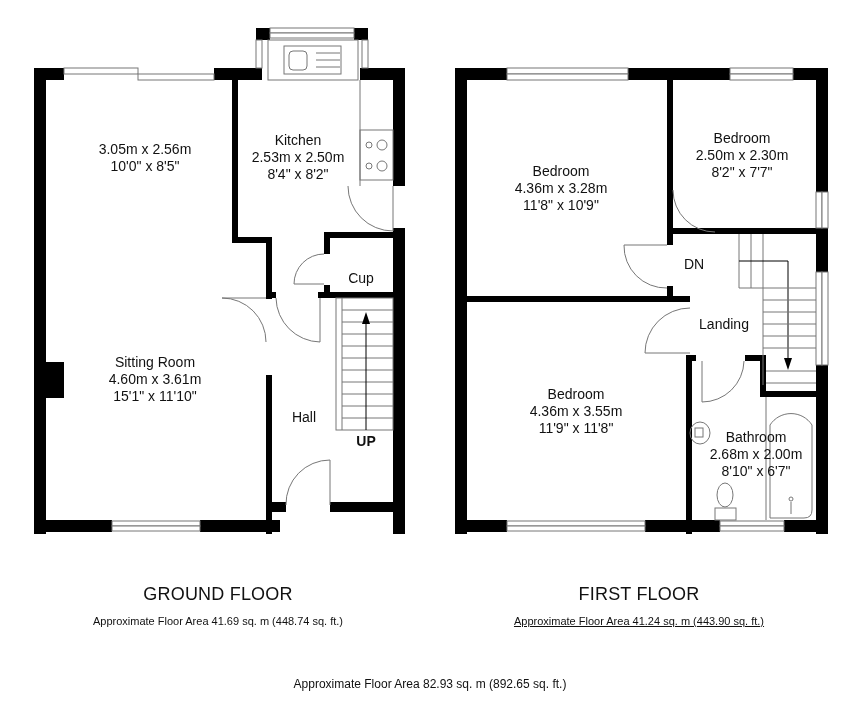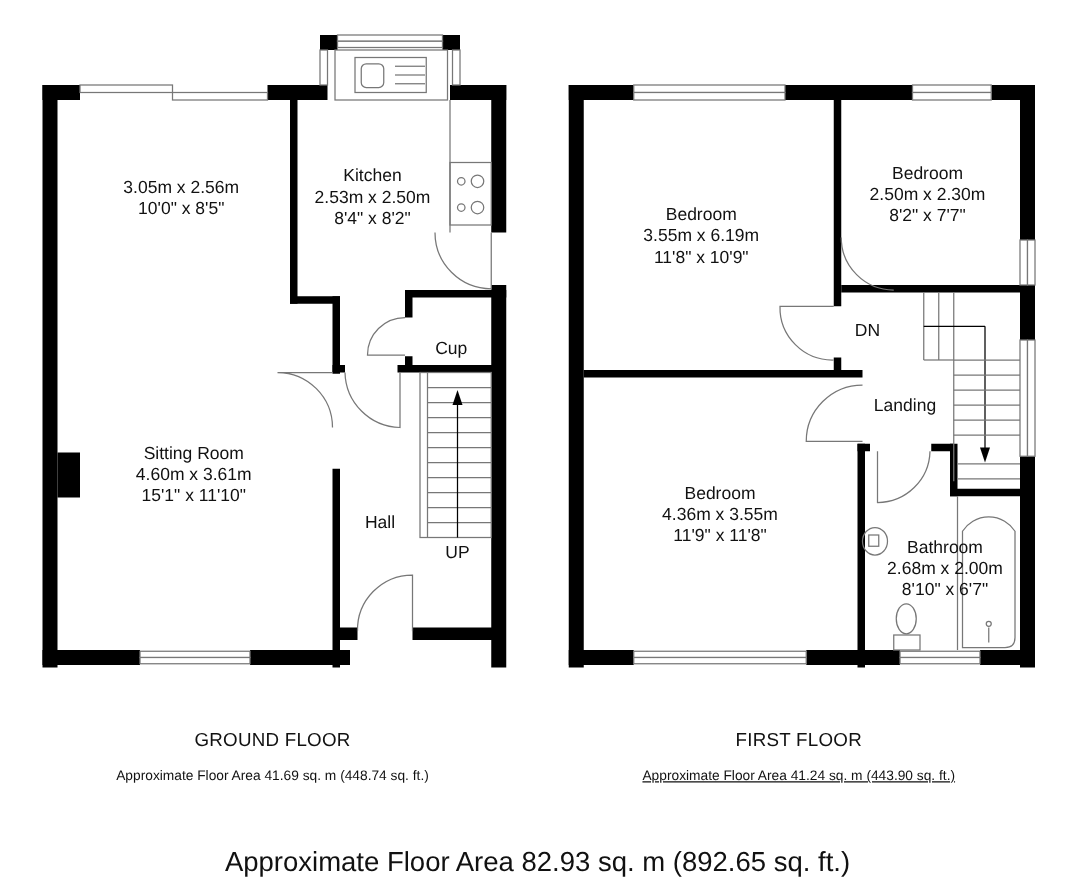--- a/index.html
+++ b/index.html
@@ -1,22 +1,22 @@
 <!DOCTYPE html>
 <html><head>
 <meta charset="utf-8">
 <style>
   html, body { margin: 0; padding: 0; background: #ffffff; }
   body { width: 852px; height: 711px; position: relative; overflow: hidden; font-family: "Liberation Sans", sans-serif; color: #111; }
   svg.plan { position: absolute; left: 0; top: 0; }
   .lbl { position: absolute; text-align: center; font-size: 14px; line-height: 17px; white-space: nowrap; transform: translateX(-50%); }
   .lbl span { display: block; }
-  .floor-title { position: absolute; font-size: 15px; transform: translateX(-50%); white-space: nowrap; letter-spacing: 0.2px; }
+  .floor-title { position: absolute; font-size: 18px; transform: translateX(-50%); white-space: nowrap; letter-spacing: 0.2px; }
   .floor-area { position: absolute; font-size: 11px; transform: translateX(-50%); white-space: nowrap; }
-  .total-area { position: absolute; font-size: 22px; transform: translateX(-50%); white-space: nowrap; }
+  .total-area { position: absolute; font-size: 12px; transform: translateX(-50%); white-space: nowrap; }
   .small { font-size: 14px; position: absolute; transform: translateX(-50%); white-space: nowrap; }
 </style>
 </head>
 <body>
 
 <svg class="plan" width="852" height="711" viewBox="0 0 852 711">
 
   <g fill="#000" stroke="none">
 
     <rect x="34" y="68" width="12" height="466"></rect>
@@ -193,25 +193,25 @@
   <span>2.53m x 2.50m</span>
   <span>8'4" x 8'2"</span>
 </div>
 <div class="lbl" style="left:155px; top:354px;">
   <span>Sitting Room</span>
   <span>4.60m x 3.61m</span>
   <span>15'1" x 11'10"</span>
 </div>
 <div class="small" style="left:361px; top:270px;">Cup</div>
 <div class="small" style="left:304px; top:409px;">Hall</div>
-<div class="small" style="left:366px; top:433px;">UP</div>
+<div class="small" style="left:366px; top:433px;font-weight:bold;">UP</div>
 
 <div class="lbl" style="left:561px; top:163px;">
   <span>Bedroom</span>
-  <span>3.55m x 6.19m</span>
+  <span>4.36m x 3.28m</span>
   <span>11'8" x 10'9"</span>
 </div>
 <div class="lbl" style="left:742px; top:130px;">
   <span>Bedroom</span>
   <span>2.50m x 2.30m</span>
   <span>8'2" x 7'7"</span>
 </div>
 <div class="lbl" style="left:576px; top:386px;">
   <span>Bedroom</span>
   <span>4.36m x 3.55m</span>

